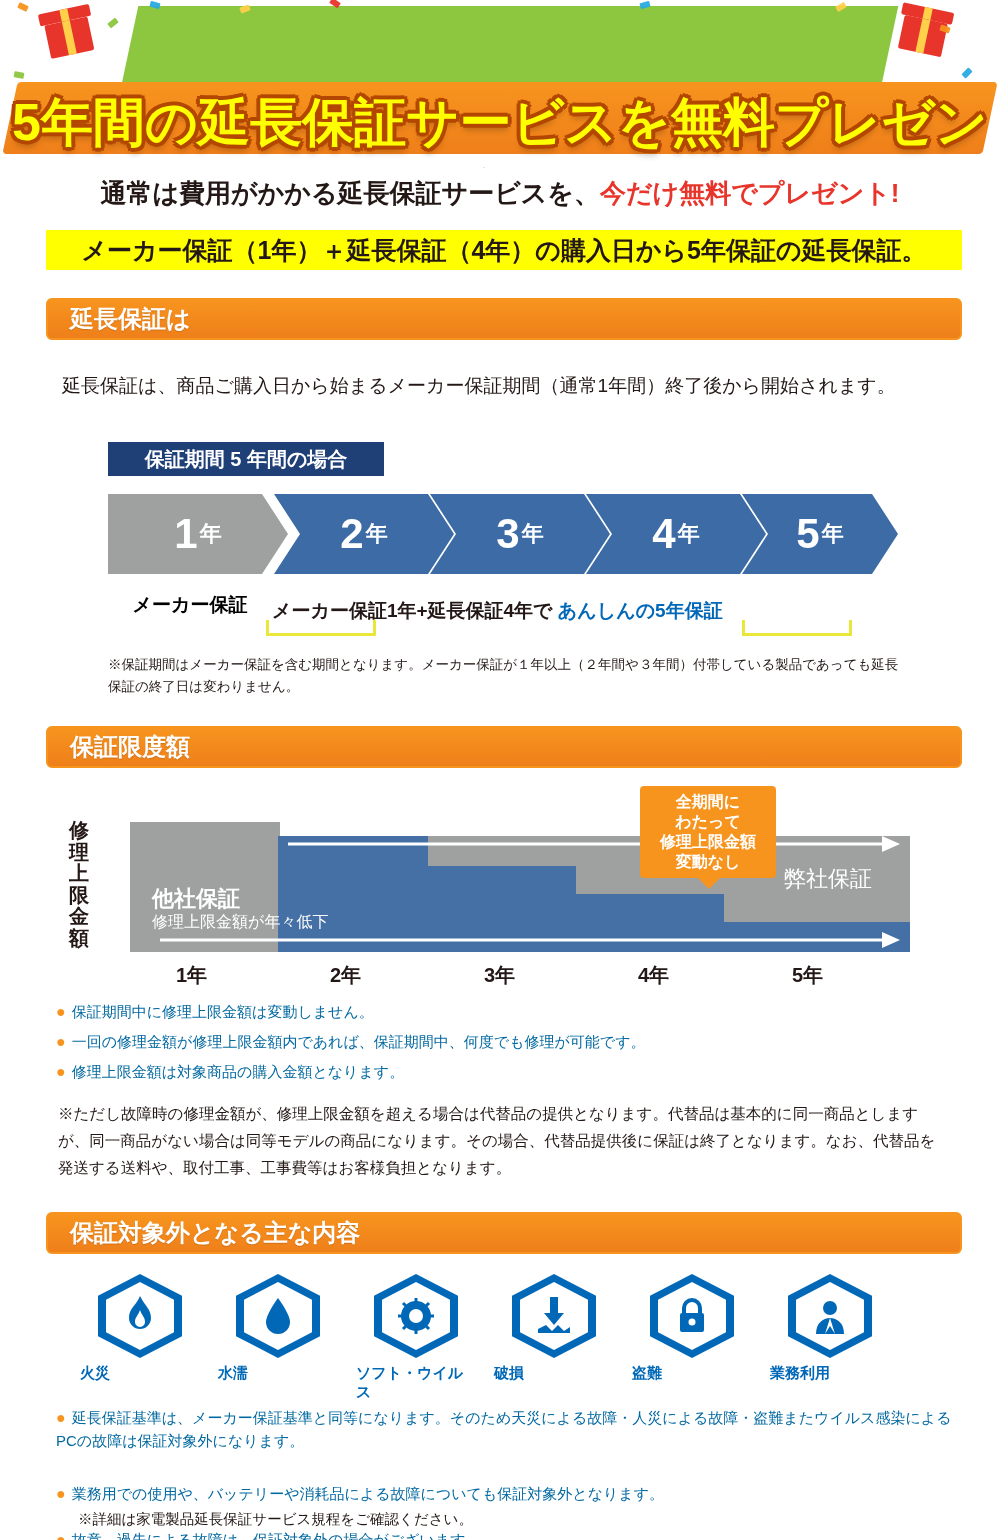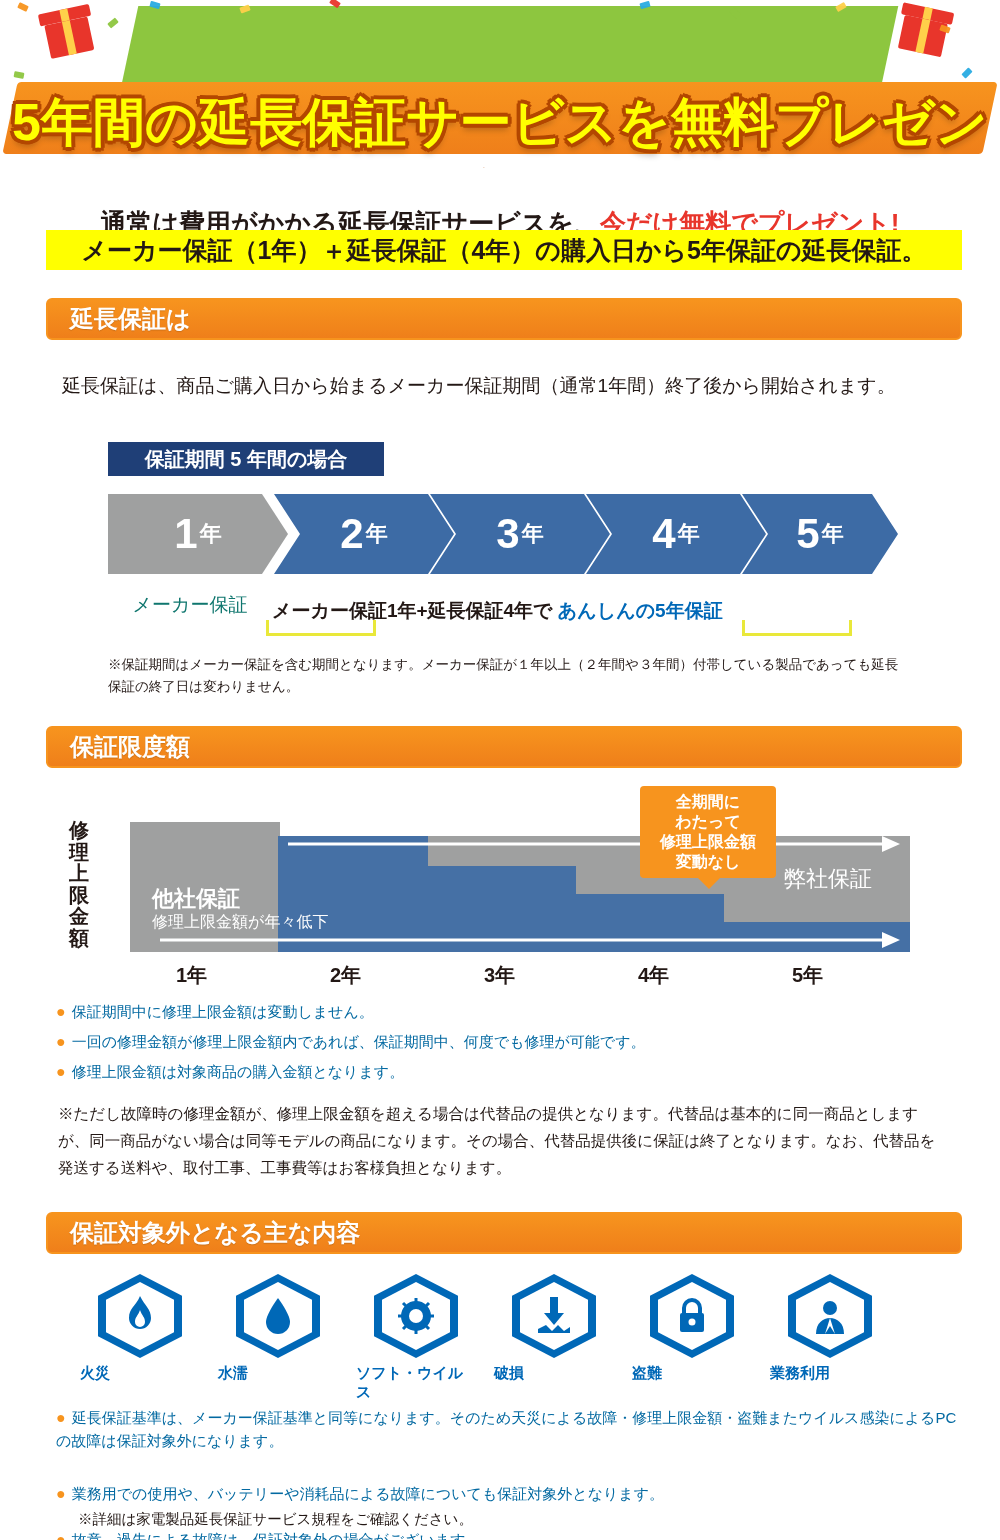--- a/index.html
+++ b/index.html
@@ -48,21 +48,21 @@
   .gift { position:absolute; }
   .gift .box { width:44px; height:34px; background:#e8352b; border-radius:2px; position:relative; }
   .gift .box:before { content:""; position:absolute; left:18px; top:0; width:8px; height:34px; background:#ffd04a; }
   .gift .lid { width:52px; height:12px; background:#e8352b; border-radius:2px; position:relative; left:-4px; }
   .gift .lid:before { content:""; position:absolute; left:22px; top:0; width:8px; height:12px; background:#ffd04a; }
   .confetti { position:absolute; width:10px; height:6px; border-radius:1px; opacity:.95; }
 
   
   .lead {
     position:absolute; left:0; top:176px; width:1000px; text-align:center;
-    font-size:26px; font-weight:bold; color:#231815;margin-top:30px;
+    font-size:26px; font-weight:bold; color:#231815;
   }
   .lead .hl { color:#e8352b; }
   .yellow-band {
     position:absolute; left:46px; top:230px; width:916px; height:40px;
     background:#ffff00; display:flex; align-items:center; justify-content:center;
   }
   .yellow-band span { font-size:25px; font-weight:bold; color:#231815; }
 
   .sec-head {
     position:absolute; left:46px; width:916px; height:42px;
@@ -90,21 +90,21 @@
     display:flex; align-items:center; justify-content:center;
     color:#ffffff;
     clip-path: polygon(0 0, calc(100% - 26px) 0, 100% 50%, calc(100% - 26px) 100%, 0 100%, 26px 50%);
   }
   .chev.first { clip-path: polygon(0 0, calc(100% - 26px) 0, 100% 50%, calc(100% - 26px) 100%, 0 100%); }
   .chev .num { font-size:42px; font-weight:bold; }
   .chev .unit { font-size:22px; font-weight:bold; margin-left:2px; }
 
   .lbl-maker {
     position:absolute; left:110px; top:592px; width:160px; text-align:center;
-    font-size:19px; font-weight:normal; color:#0f766e;
+    font-size:19px; font-weight:bold; color:#000000;
   }
   .lbl-ext {
     position:absolute; left:272px; top:598px; font-size:19px; font-weight:bold; color:#231815;
   }
   .lbl-ext .blue { color:#0068b7; }
   .brk { position:absolute; height:16px; border:3px solid #e9e83a; border-top:none; }
 
   
   .limit-wrap { position:absolute; left:130px; top:822px; width:780px; height:130px; }
   .gray-block { position:absolute; background:#9fa0a0; }
@@ -374,16 +374,16 @@
         <circle cx="19" cy="12" r="7" fill="#0068b7"></circle>
         <path d="M5 38 C5 27 12 22 19 22 C26 22 33 27 33 38 Z" fill="#0068b7"></path>
         <path d="M19 22 L14 38 L19 30 L24 38 Z" fill="#ffffff"></path>
       </svg>
     </div>
       </div>
   </div>
   <div class="cap">業務利用</div>
 </div>
 
-<div class="bullet" style="left:56px; top:1406px; width:910px;">延長保証基準は、メーカー保証基準と同等になります。そのため天災による故障・修理上限金額・盗難またウイルス感染によるPCの故障は保証対象外になります。</div>
+<div class="bullet" style="left:56px; top:1406px; width:910px;">延長保証基準は、メーカー保証基準と同等になります。そのため天災による故障・人災による故障・盗難またウイルス感染によるPCの故障は保証対象外になります。</div>
 <div class="bullet" style="left:56px; top:1482px; width:910px;">業務用での使用や、バッテリーや消耗品による故障についても保証対象外となります。</div>
 <div class="note" style="left:78px; top:1508px; width:880px; font-size:14.5px;">※詳細は家電製品延長保証サービス規程をご確認ください。</div>
 <div class="bullet" style="left:56px; top:1528px; width:910px;">故意、過失による故障は、保証対象外の場合がございます。</div>
 
 </body></html>

